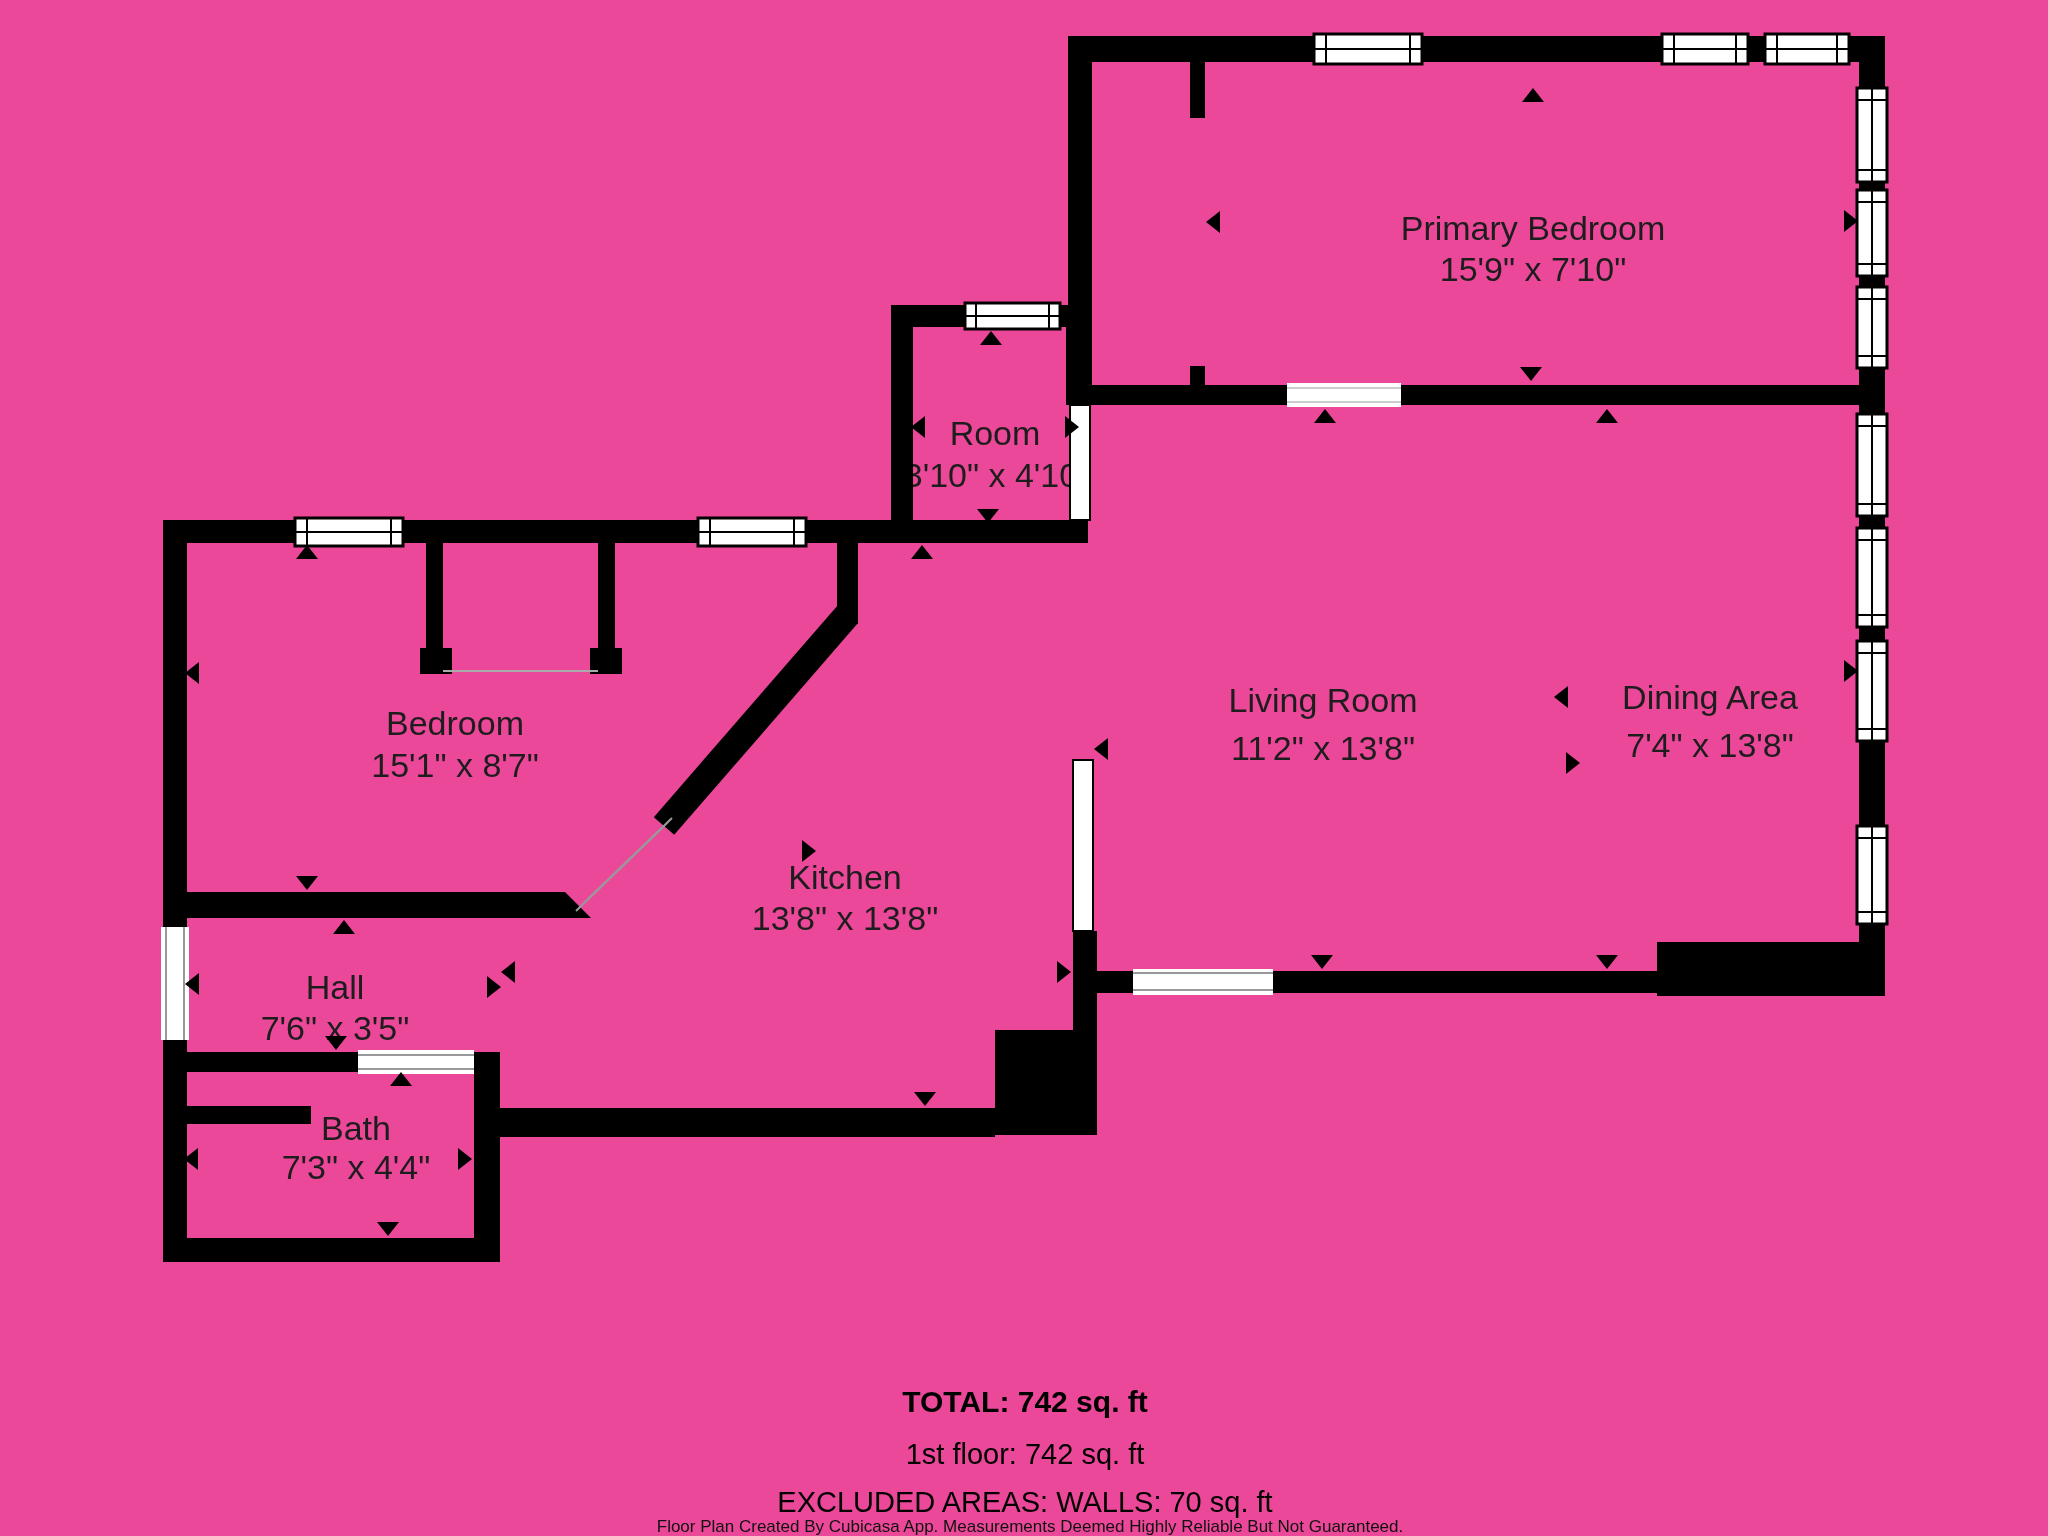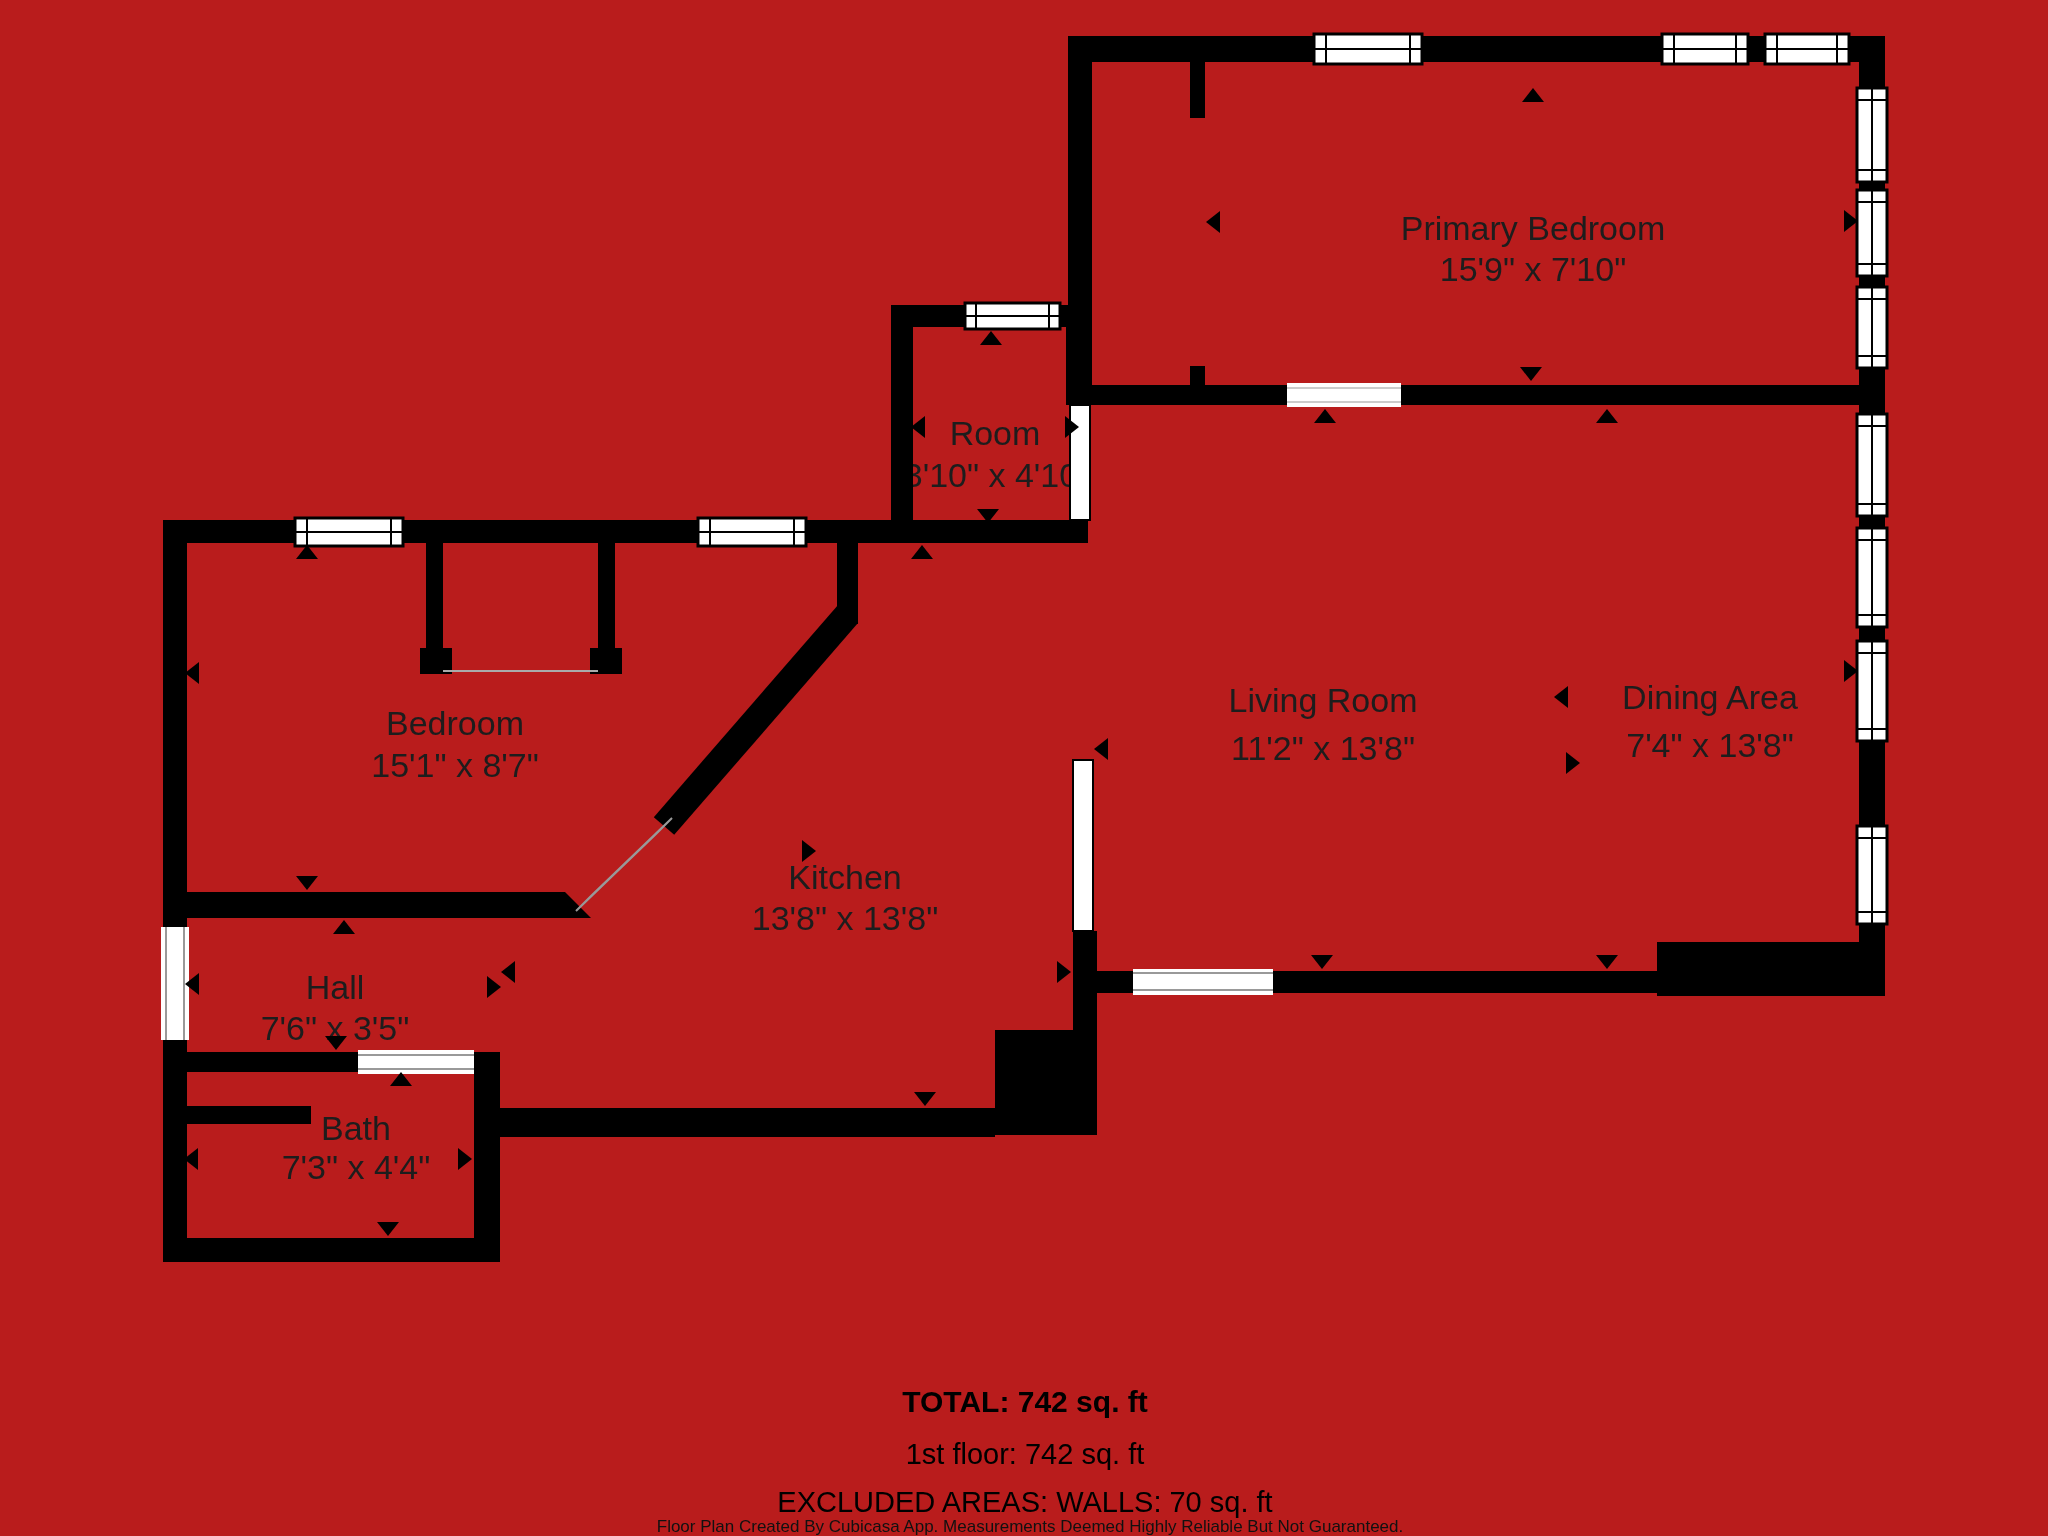--- a/index.html
+++ b/index.html
@@ -1,20 +1,20 @@
 <!DOCTYPE html>
 <html><head>
 <meta charset="utf-8">
 <style>
   html, body { margin: 0; padding: 0; background: #ffffff; }
   .stage {
     position: relative;
     width: 2048px;
     height: 1536px;
-    background: #b91c1c;
+    background: #ec4899;
     font-family: "Liberation Sans", "DejaVu Sans", sans-serif;
   }
   svg { display: block; }
   .room-name, .room-dims {
     font-family: "Liberation Sans", "DejaVu Sans", sans-serif;
     font-size: 34px;
     fill: #1d1d1d;
   }
   .footer-total {
     font-family: "Liberation Sans", "DejaVu Sans", sans-serif;

